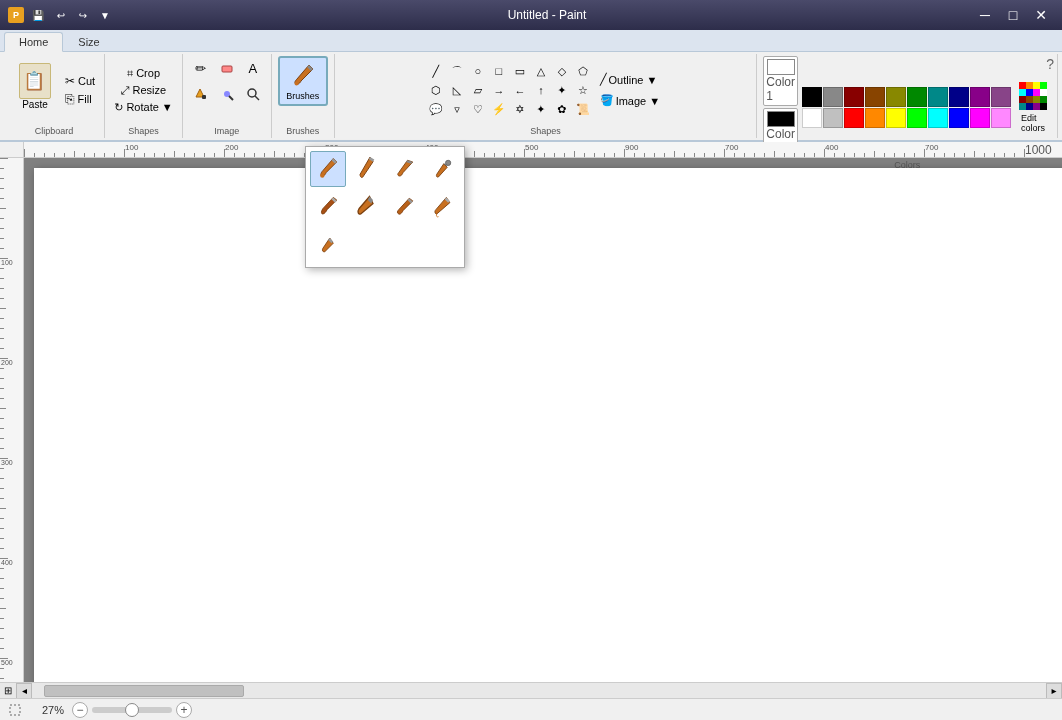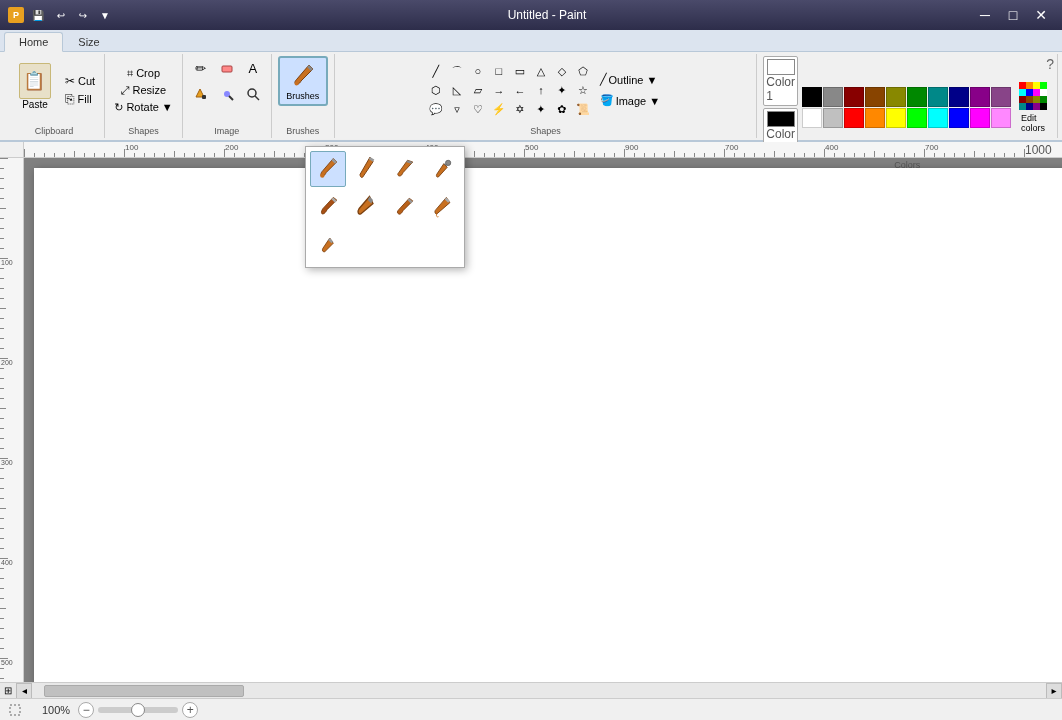--- a/index.html
+++ b/index.html
@@ -998,21 +998,21 @@
 
 <div class="status-bar">
   <div class="status-left">
     <div style="display:flex;align-items:center;">
       <svg width="14" height="14" viewBox="0 0 14 14">
         <rect x="2" y="2" width="10" height="10" fill="none" stroke="#666" stroke-width="1" stroke-dasharray="2,2"></rect>
       </svg>
     </div>
   </div>
   <div class="status-right">
-    <span>100%</span>
+    <span>27%</span>
     <div class="zoom-slider-container">
       <div class="zoom-btn">−</div>
       <div class="zoom-slider">
         <div class="zoom-thumb" style="left:33px;"></div>
       </div>
       <div class="zoom-btn">+</div>
     </div>
   </div>
 </div>
 

